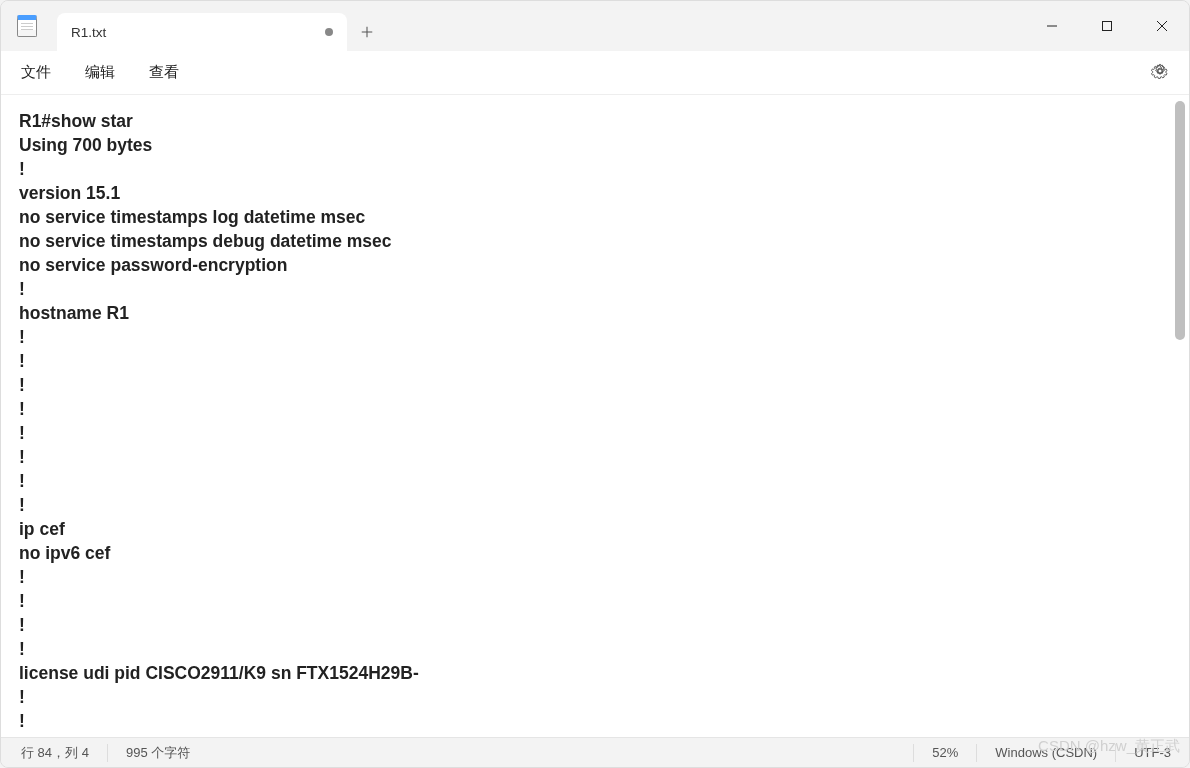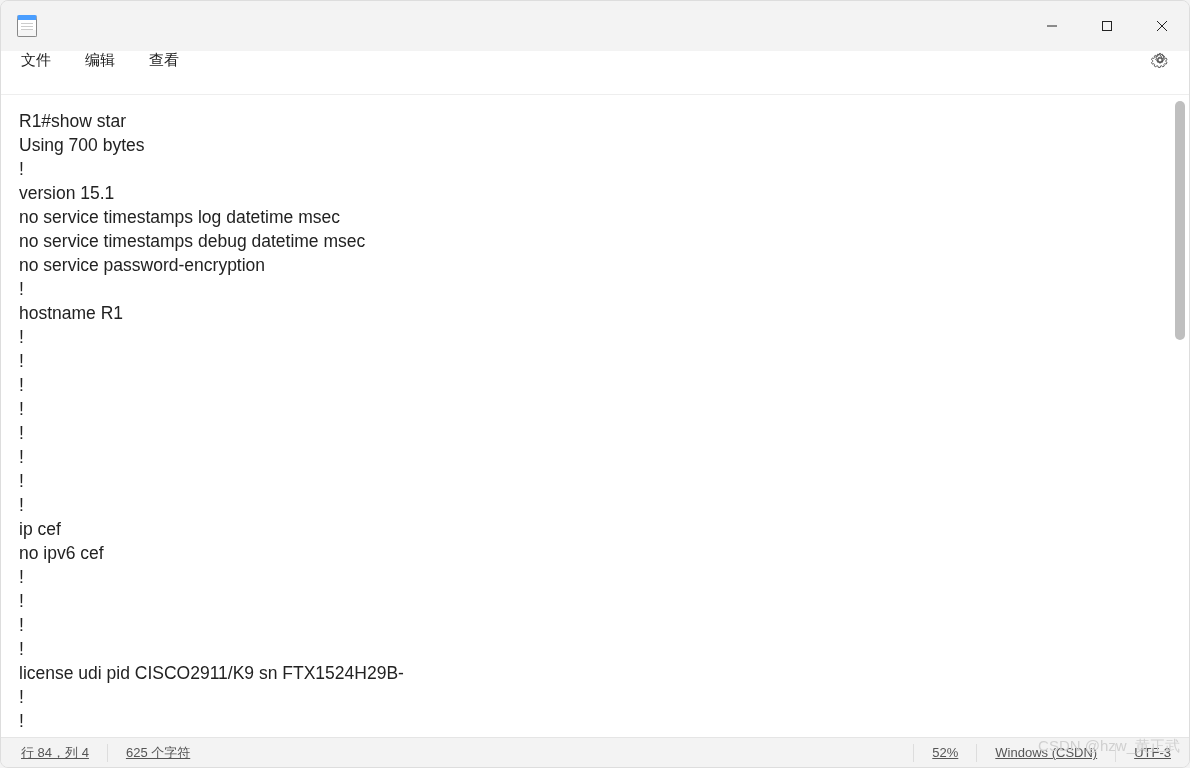--- a/index.html
+++ b/index.html
@@ -80,34 +80,35 @@
       display: flex;
       align-items: center;
       justify-content: center;
       color: #222;
     }
     .win-btn svg { width: 12px; height: 12px; }
     .menubar {
       height: 44px;
       background: #fff;
       display: flex;
-      align-items: flex-start;
+      align-items: center;
       padding: 0 20px;
       gap: 34px;
       font-size: 15px;
       color: #222;
       border-bottom: 1px solid #eee;
     }
     .menubar .spacer { flex: 1; }
     .settings-btn { cursor: pointer; }
     .editor-wrap {
       flex: 1;
       background: #fff;
       position: relative;
       overflow: hidden;
+      font-weight: bold;
     }
     .editor {
       padding: 14px 18px;
       font-family: "Segoe UI", sans-serif;
       font-size: 17.5px;
       line-height: 24px;
       color: #222;
       white-space: pre;
       height: 100%;
       overflow: hidden;
@@ -126,41 +127,51 @@
     }
     .statusbar {
       height: 30px;
       background: #f3f3f3;
       display: flex;
       align-items: center;
       font-size: 13px;
       color: #555;
       border-top: 1px solid #e5e5e5;
       padding: 0 0 0 20px;
-      text-decoration: underline;
     }
     .status-cell { padding: 0 18px; }
     .status-sep { width: 1px; height: 18px; background: #ddd; }
     .status-spacer { flex: 1; }
     .watermark {
       position: absolute;
       right: 10px; bottom: 12px;
       font-size: 15px;
       color: #d0d0d0;
       font-family: "Microsoft YaHei", sans-serif;
       pointer-events: none;
       z-index: 10;
     }
   </style>
 </head>
 <body>
 
 <div class="titlebar">
   <div class="app-icon">
     <div class="notepad-icon"></div>
+  </div>
+  <div class="tab-strip">
+    <div class="tab">
+      <span>R1.txt</span>
+      <span class="dot"></span>
+    </div>
+    <div class="new-tab-btn">
+      <svg viewBox="0 0 16 16" width="14" height="14">
+          <path d="M8 2v12M2 8h12" stroke="#555" stroke-width="1.2" fill="none"></path>
+        </svg>
+    </div>
   </div>
   <div class="win-controls">
     <div class="win-btn">
       <svg viewBox="0 0 12 12">
           <path d="M1 6h10" stroke="#222" stroke-width="1"></path>
         </svg>
     </div>
     <div class="win-btn">
       <svg viewBox="0 0 12 12">
           <rect x="1.5" y="1.5" width="9" height="9" stroke="#222" stroke-width="1" fill="none"></rect>
@@ -216,21 +227,21 @@
 !
 !</div>
   <div class="scrollbar-track">
     <div class="scrollbar-thumb"></div>
   </div>
 </div>
 
 <div class="statusbar">
   <span class="status-cell" style="padding-left:0">行 84，列 4</span>
   <span class="status-sep"></span>
-  <span class="status-cell">625 个字符</span>
+  <span class="status-cell">995 个字符</span>
   <span class="status-spacer"></span>
   <span class="status-sep"></span>
   <span class="status-cell">52%</span>
   <span class="status-sep"></span>
   <span class="status-cell">Windows (CSDN)</span>
   <span class="status-sep"></span>
   <span class="status-cell">UTF-3</span>
 </div>
 
 <div class="watermark">CSDN @hzw_黄正武</div>

